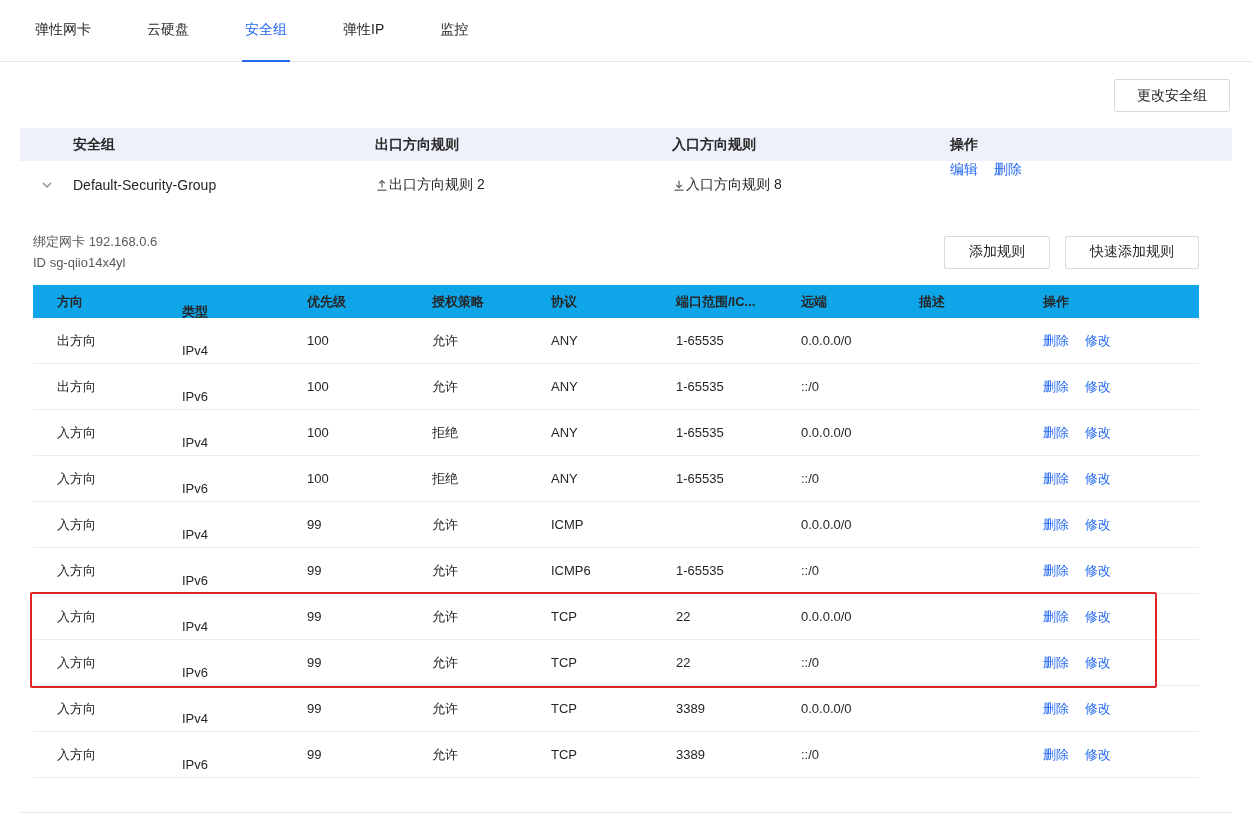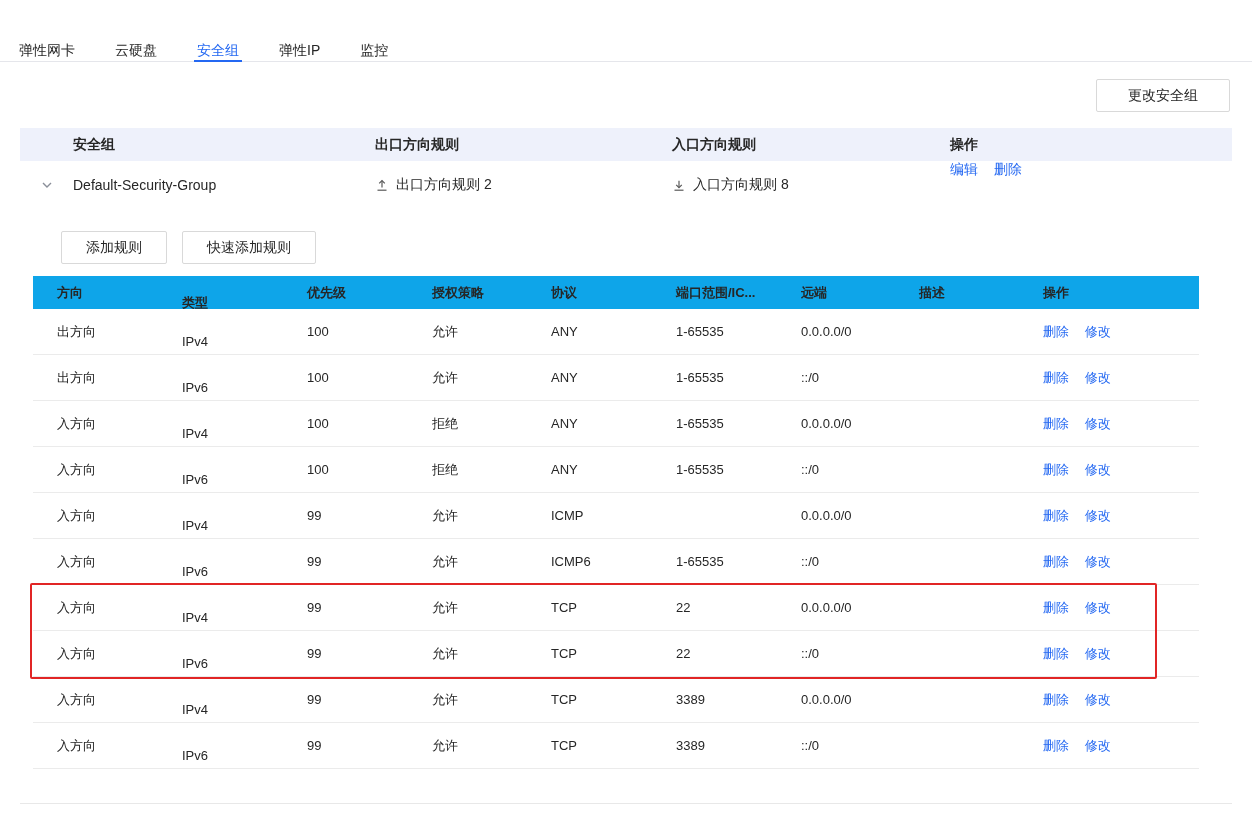--- a/index.html
+++ b/index.html
@@ -1,42 +1,42 @@
 <!DOCTYPE html>
 <html><head>
 <meta charset="utf-8">
 <style>
   * { margin:0; padding:0; box-sizing:border-box; }
   html,body { width:1252px; height:830px; background:#ffffff; overflow:hidden; }
   body { font-family:"Liberation Sans","DejaVu Sans",sans-serif; font-size:14px; color:#262626; }
 
   
   .tabs { display:flex; gap:34px; padding-left:16px; height:62px; border-bottom:1px solid #e5e6eb; }
-  .tab { display:flex; align-items:flex-end; height:62px; padding:0 3px; cursor:pointer;
-         border-bottom:2px solid transparent; color:#262626; }
+  .tab { display:flex; align-items:center; height:62px; padding:0 3px; cursor:pointer;
+         border-bottom:2px solid transparent; color:#262626;margin-left:16px; }
   .tab.active { color:#2468f2; border-bottom-color:#2468f2; }
 
   
   .toolbar { position:relative; height:66px; }
   .btn { display:inline-flex; align-items:center; justify-content:center; height:33px;
-         padding:0 31px; background:#fff; border:1px solid #d9d9d9; border-radius:2px;
+         padding:0 22px; background:#fff; border:1px solid #d9d9d9; border-radius:2px;
          font-size:14px; color:#262626; cursor:pointer; white-space:nowrap; }
   .toolbar .btn { position:absolute; right:22px; top:17px; }
 
   
   .sg-wrap { margin:0 20px; border-bottom:1px solid #e8e8e8; padding-bottom:34px; }
   .sg-head { display:flex; align-items:center; height:33px; background:#eef1fb; font-weight:700; }
   .sg-row  { display:flex; height:48px; }
   .sg-c0 { width:355px; padding-left:53px; }
   .sg-c1 { width:297px; }
   .sg-c2 { width:278px; }
   .sg-c3 { flex:1; }
   .sg-row .sg-c0 { padding-left:0; display:flex; align-items:center; }
   .chev { width:53px; display:flex; justify-content:center; cursor:pointer; }
-  .flow-cell { display:flex; align-items:center; gap:7px; }
+  .flow-cell { display:flex; align-items:center; }
   .icn { display:inline-flex; color:#595959; }
   a.lnk { color:#2468f2; text-decoration:none; cursor:pointer; }
   .lnk + .lnk { margin-left:12px; }
 
   
   .detail { margin:22px 33px 0 13px; display:flex; justify-content:space-between; align-items:center; }
   .detail-info { font-size:13px; color:#595959; line-height:21px; }
   .detail-btns { display:flex; gap:15px;padding-left:28px; }
   .detail-btns .btn { padding:0 24px; }
 
@@ -119,20 +119,30 @@
       </span>
       <span>入口方向规则 8</span>
     </div>
     <div class="sg-c3">
       <a class="lnk">编辑</a>
       <a class="lnk">删除</a>
     </div>
   </div>
 
   <div class="detail">
+    <div class="detail-info">
+      <div>
+        <span>绑定网卡</span>
+        <span>192.168.0.6</span>
+      </div>
+      <div>
+        <span>ID</span>
+        <span>sg-qiio14x4yl</span>
+      </div>
+    </div>
     <div class="detail-btns">
       <button class="btn">添加规则</button>
       <button class="btn">快速添加规则</button>
     </div>
   </div>
 
   <div class="rules-table">
     <div class="rt-head">
       <div class="c0">方向</div>
       <div class="c1">类型</div>

